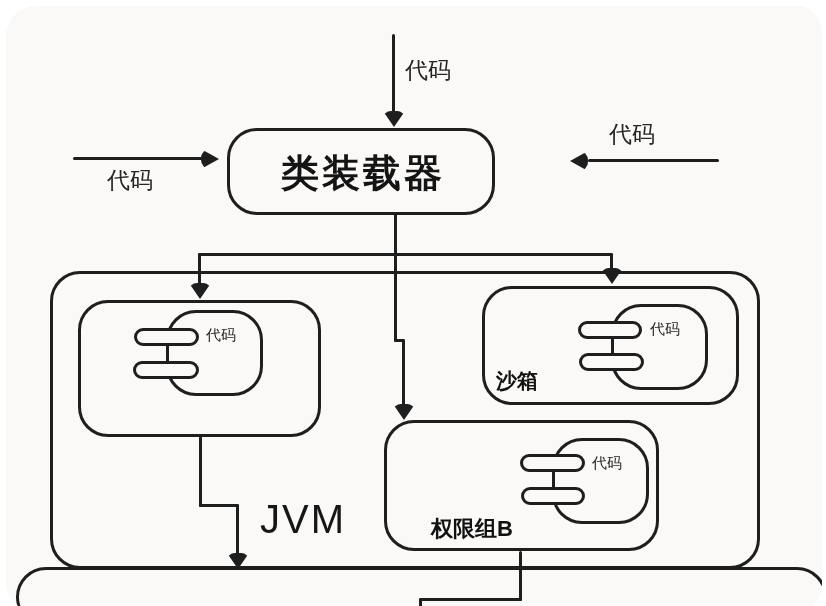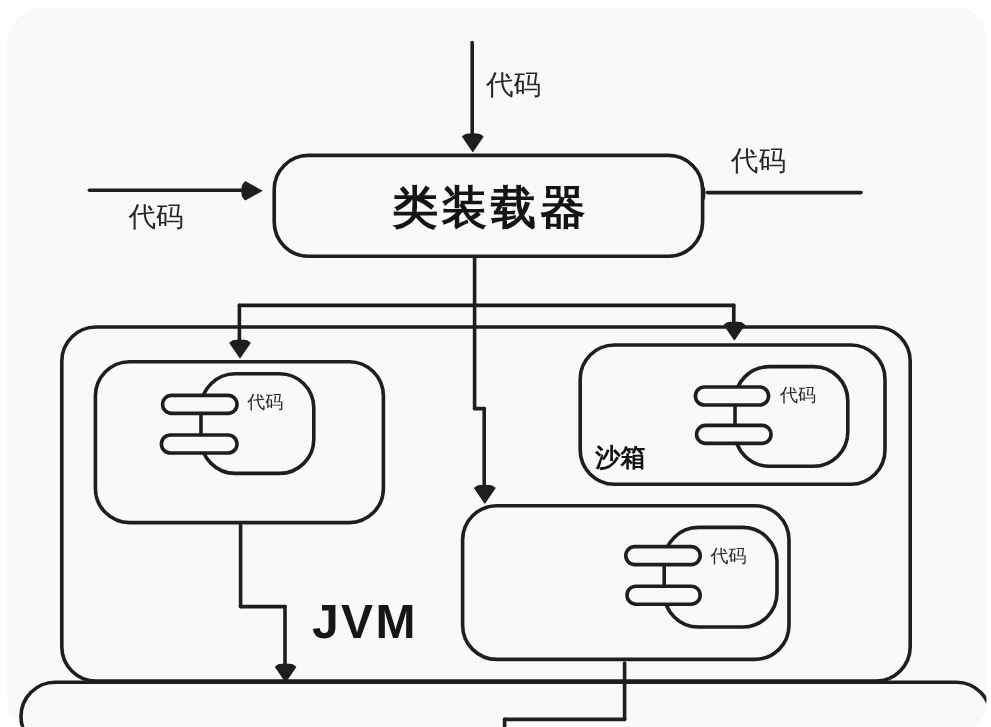--- a/index.html
+++ b/index.html
@@ -27,21 +27,21 @@
   .ah-left  { border-top: 10px solid transparent; border-bottom: 10px solid transparent; border-right: 18px solid var(--stroke); }
   .lbl { position: absolute; white-space: nowrap; }
   .code-lbl { font-size: 23px; color: var(--text); }
   .comp-lbl { font-size: 15px; color: var(--text); }
   .group-title { font-size: 21px; font-weight: bold; color: #111; }
   .cl-title {
     position: absolute; left: 0; top: 0; width: 100%; height: 100%;
     display: flex; align-items: center; justify-content: center;
     font-size: 38px; font-weight: bold; letter-spacing: 3px; color: #141414;
   }
-  .jvm-title { font-size: 40px; font-weight: 700; letter-spacing: 2px; color: #161616; }
+  .jvm-title { font-size: 40px; font-weight: 400; letter-spacing: 2px; color: #161616; }
   
   .comp-main { position: absolute; border: 3px solid var(--stroke); background: var(--bg); }
   .comp-bar  { position: absolute; border: 3px solid var(--stroke); background: var(--bg); }
 </style>
 </head>
 <body>
 
 <div id="stage">
 
   <div class="box" style="left:42px; top:263px; width:710px; height:298px;"></div>
@@ -77,21 +77,21 @@
   <div class="vline" style="left:191px; top:428px; height:71px;"></div>
   <div class="hline" style="left:191px; top:496px; width:40px;"></div>
   <div class="vline" style="left:228px; top:496px; height:52px;"></div>
   <div class="ah ah-down" style="left:219px; top:545px;"></div>
 
   <div class="vline" style="left:511px; top:543px; height:50px;"></div>
   <div class="hline" style="left:411px; top:590px; width:103px;"></div>
   <div class="vline" style="left:411px; top:590px; height:14px;"></div>
   <div class="ah ah-down" style="left:402px; top:601px;"></div>
 
-  <div class="box" style="left:219px; top:120px; width:360px; height:87px;">
+  <div class="box" style="left:219px; top:120px; width:268px; height:87px;">
     <div class="cl-title">类装载器</div>
   </div>
 
   <div class="box" style="left:70px; top:292px; width:243px; height:137px;">
     <div class="comp-main" style="left:83px; top:5px; width:97px; height:86px;"></div>
     <div class="comp-bar" style="left:51px; top:23px; width:65px; height:18px;"></div>
     <div class="comp-bar" style="left:50px; top:56px; width:66px; height:18px;"></div>
     <div class="lbl comp-lbl" style="left:123px; top:21px;">代码</div>
   </div>
 
@@ -101,17 +101,18 @@
     <div class="comp-bar" style="left:92px; top:62px; width:65px; height:18px;"></div>
     <div class="lbl comp-lbl" style="left:163px; top:29px;">代码</div>
     <div class="lbl group-title" style="left:9px; top:76px; font-size:21px;">沙箱</div>
   </div>
 
   <div class="box" style="left:376px; top:412px; width:275px; height:131px;">
     <div class="comp-main" style="left:163px; top:13px; width:97px; height:86px;"></div>
     <div class="comp-bar" style="left:131px; top:29px; width:65px; height:18px;"></div>
     <div class="comp-bar" style="left:132px; top:62px; width:64px; height:18px;"></div>
     <div class="lbl comp-lbl" style="left:203px; top:29px;">代码</div>
+    <div class="lbl group-title" style="left:42px; top:89px; font-size:22px;">权限组B</div>
   </div>
 
   <div class="lbl jvm-title" style="left:252px; top:489px;">JVM</div>
 
 </div>
 
 </body></html>

